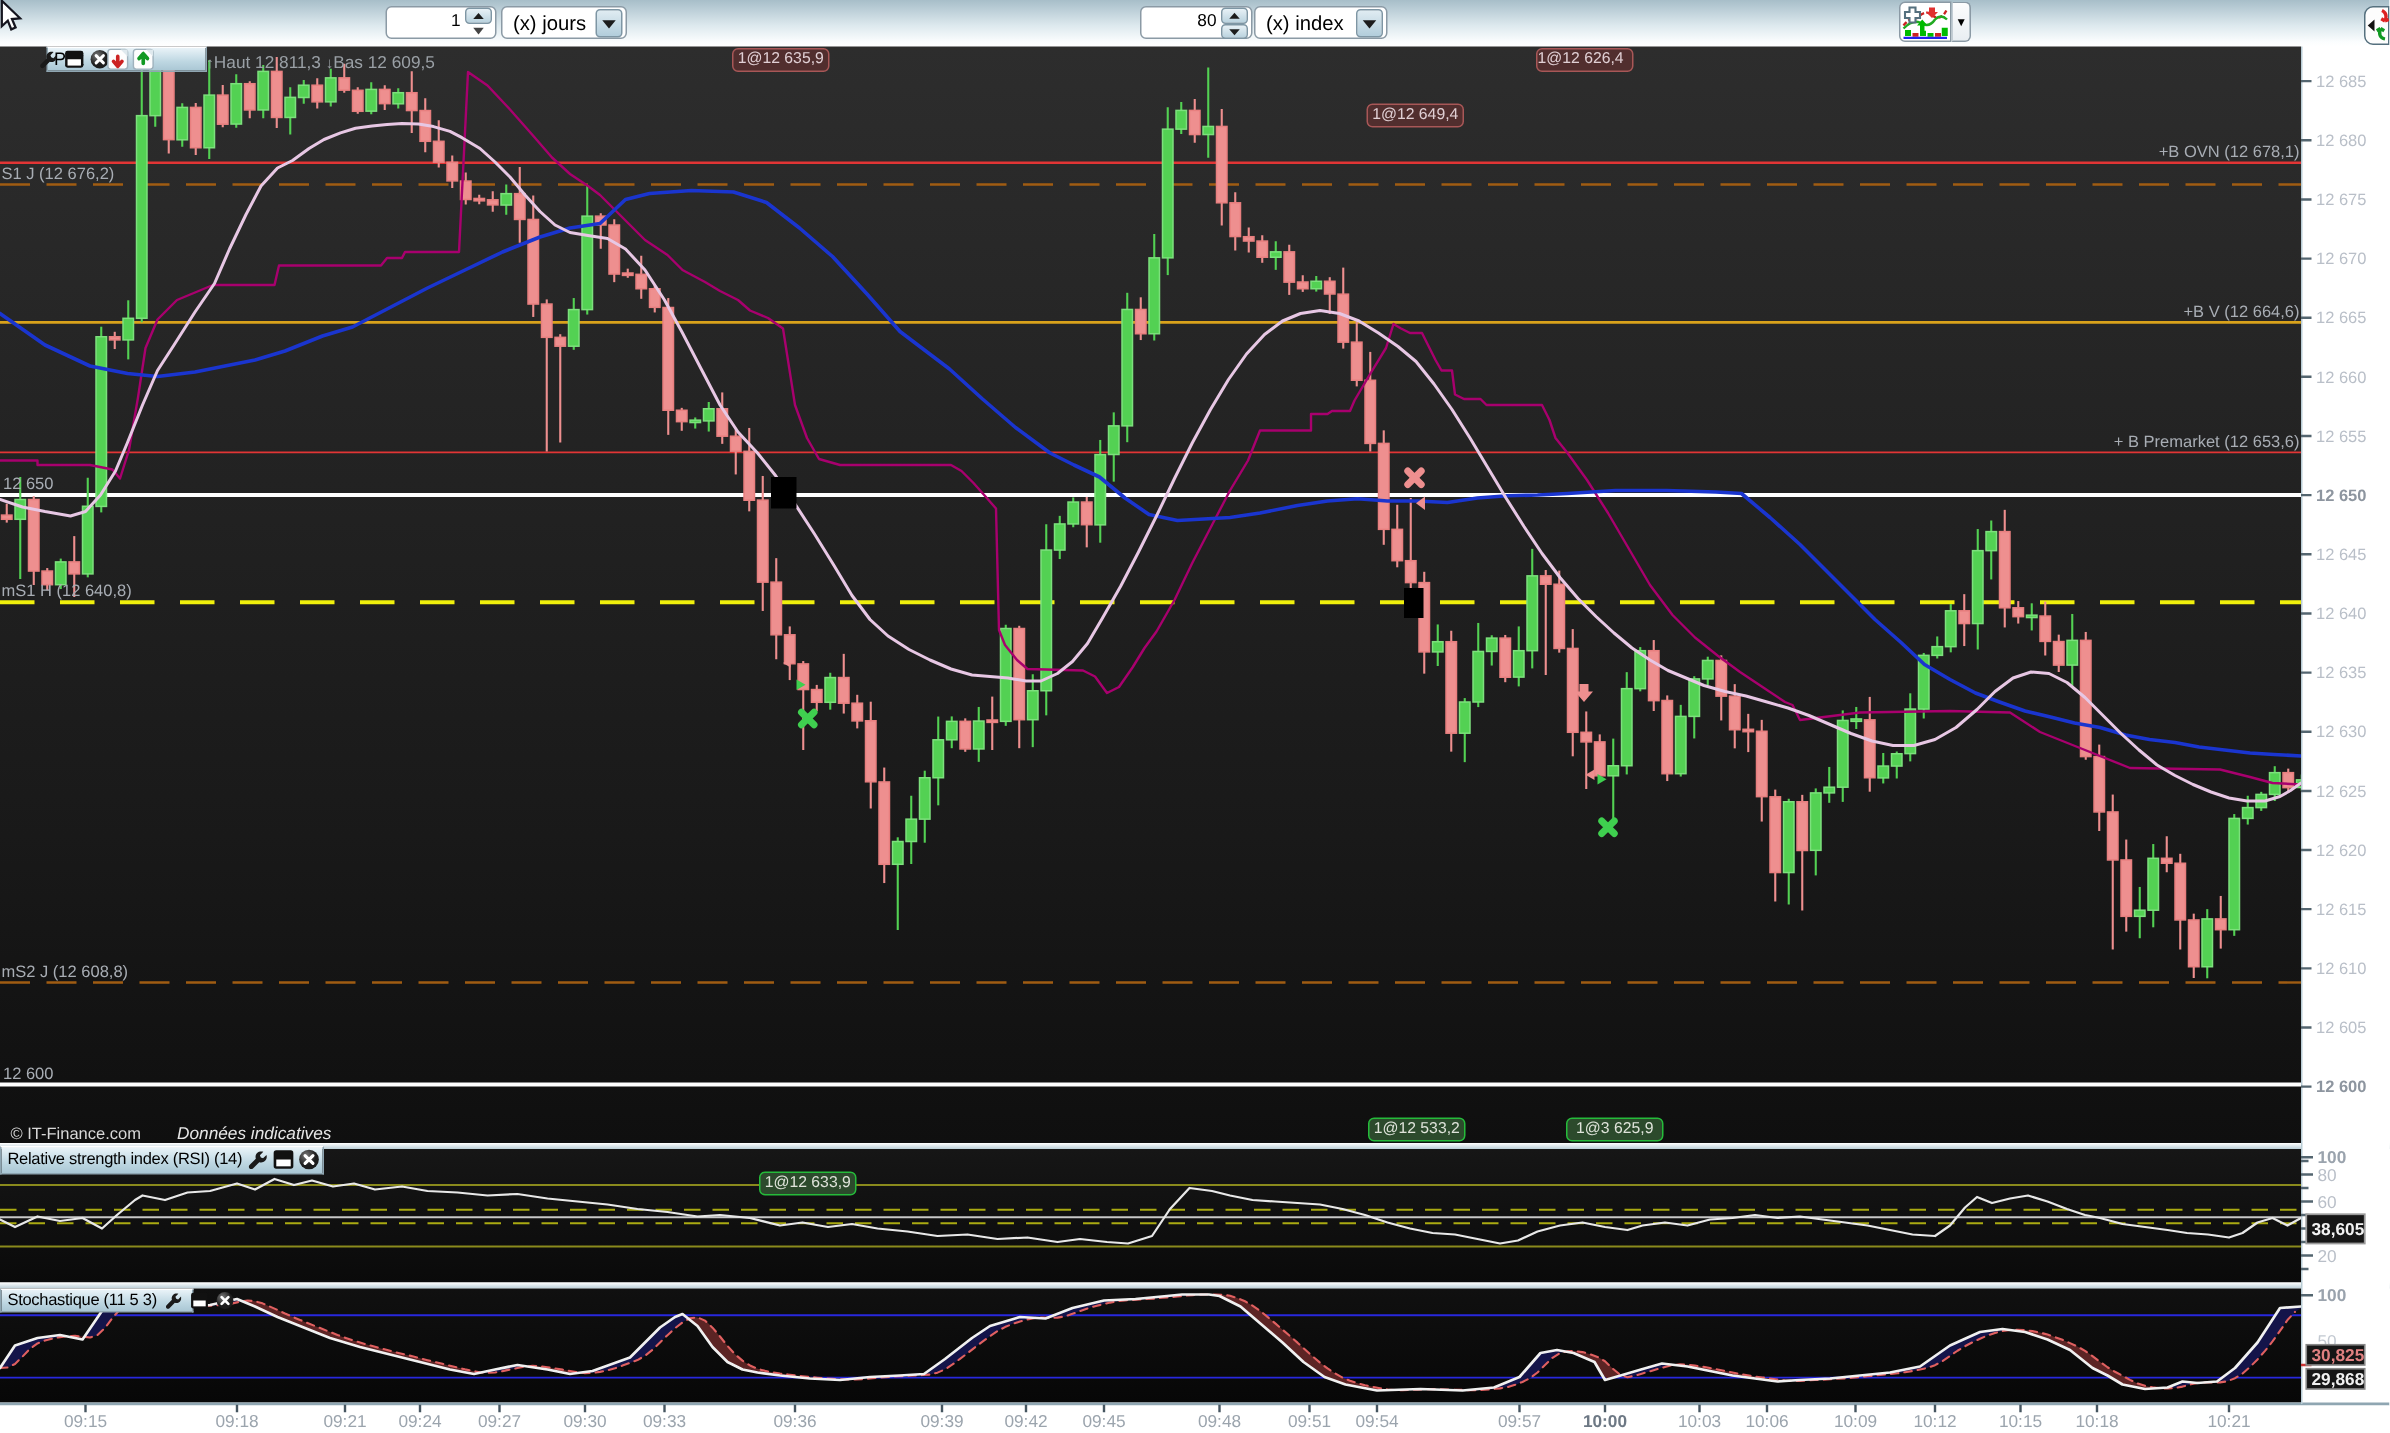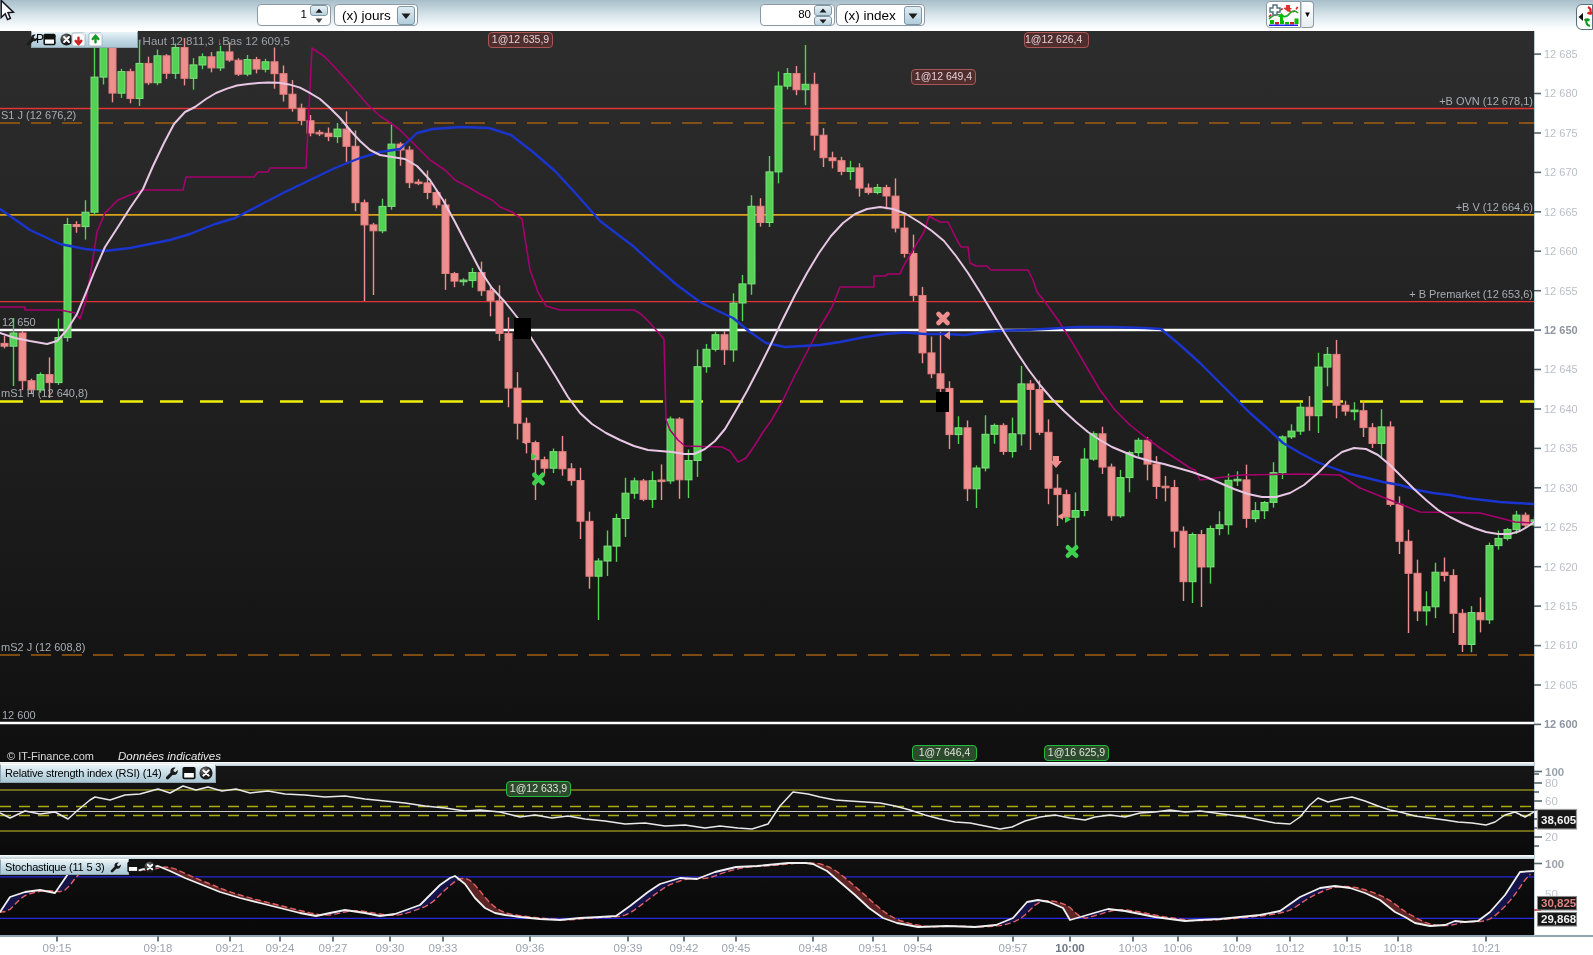--- a/index.html
+++ b/index.html
@@ -980,22 +980,22 @@
         <stop offset="100%" stop-color="#1c1c1c"></stop>
       </radialGradient>
     </defs>
     <circle cx="8" cy="8" r="7.5" fill="url(#xg144)"></circle>
     <path d="M5 5 L11 11 M11 5 L5 11" stroke="#fff" stroke-width="2.4" stroke-linecap="round"></path>
   </svg>
 <div style="position:absolute;left:488px;top:32px;width:63px;height:13.5px;background:#512e2e;border:1.5px solid #a85757;border-radius:4px;color:#e0cfd4;font-size:10.5px;text-align:center;line-height:13.5px;white-space:nowrap;">1@12 635,9</div>
 <div style="position:absolute;left:911px;top:32px;width:63px;height:13.5px;background:#512e2e;border:1.5px solid #a85757;border-radius:4px;color:#e0cfd4;font-size:10.5px;text-align:center;line-height:13.5px;white-space:nowrap;margin-top:37px;">1@12 649,4</div>
 <div style="position:absolute;left:1024px;top:32px;width:63px;height:13.5px;background:#512e2e;border:1.5px solid #a85757;border-radius:4px;color:#e0cfd4;font-size:10.5px;text-align:left;line-height:13.5px;white-space:nowrap;">1@12 626,4</div>
 <div style="position:absolute;left:506px;top:745px;width:63px;height:13.5px;background:#2c4a2c;border:1.5px solid #25bb3a;border-radius:4px;color:#dfe3da;font-size:10.5px;text-align:center;line-height:13.5px;white-space:nowrap;margin-top:36px;">1@12 633,9</div>
-<div style="position:absolute;left:912px;top:745px;width:63px;height:13.5px;background:#2c4a2c;border:1.5px solid #25bb3a;border-radius:4px;color:#dfe3da;font-size:10.5px;text-align:center;line-height:13.5px;white-space:nowrap;">1@7 646,4</div>
-<div style="position:absolute;left:1044px;top:745px;width:63px;height:13.5px;background:#2c4a2c;border:1.5px solid #25bb3a;border-radius:4px;color:#dfe3da;font-size:10.5px;text-align:center;line-height:13.5px;white-space:nowrap;">1@16 625,9</div>
+<div style="position:absolute;left:912px;top:745px;width:63px;height:13.5px;background:#2c4a2c;border:1.5px solid #25bb3a;border-radius:4px;color:#dfe3da;font-size:10.5px;text-align:center;line-height:13.5px;white-space:nowrap;">1@12 533,2</div>
+<div style="position:absolute;left:1044px;top:745px;width:63px;height:13.5px;background:#2c4a2c;border:1.5px solid #25bb3a;border-radius:4px;color:#dfe3da;font-size:10.5px;text-align:center;line-height:13.5px;white-space:nowrap;">1@3 625,9</div>
 <div style="position:absolute;left:257px;top:4px;width:74px;height:22px;background:#fff;border:1px solid #8b9aa5;border-radius:4px;box-sizing:border-box;"></div>
 <div style="position:absolute;left:257px;top:8px;width:50px;text-align:right;font-size:11.5px;color:#000;">1</div>
 <div style="position:absolute;left:310px;top:5px;width:18px;height:11px;background:linear-gradient(#e8f1f6,#b9d2de);border:1px solid #7e96a4;border-radius:3px;box-sizing:border-box;"></div>
 <svg style="position:absolute;left:310px;top:5px" width="18" height="11" viewBox="0 0 18 11">
     <polygon points="5.5,7.7 12.5,7.7 9.0,3.7" fill="#1c1c1c"></polygon>
   </svg>
 <svg style="position:absolute;left:310px;top:17px" width="18" height="8" viewBox="0 0 18 8">
     <polygon points="5.5,1.5 12.5,1.5 9.0,6.0" fill="#444"></polygon>
   </svg>
 <div style="position:absolute;left:334px;top:4px;width:84px;height:22px;background:#fff;border:1px solid #8b9aa5;border-radius:4px;box-sizing:border-box;color:#000;font-size:13.5px;line-height:21px;padding-left:7px;">(x) jours</div>

